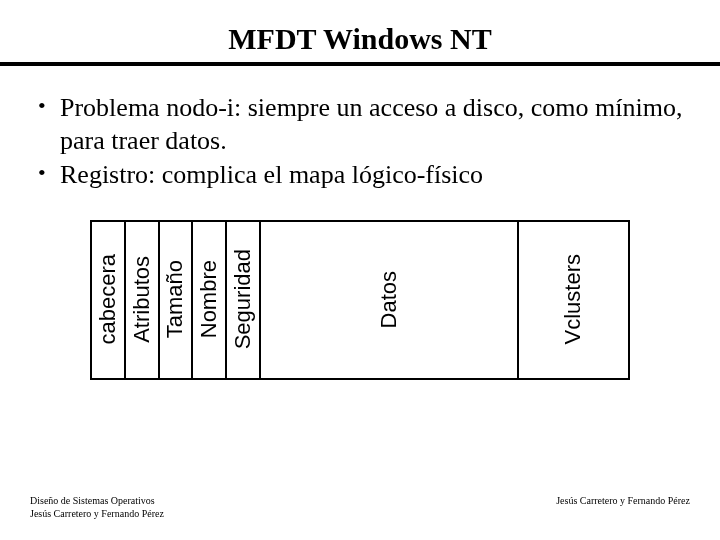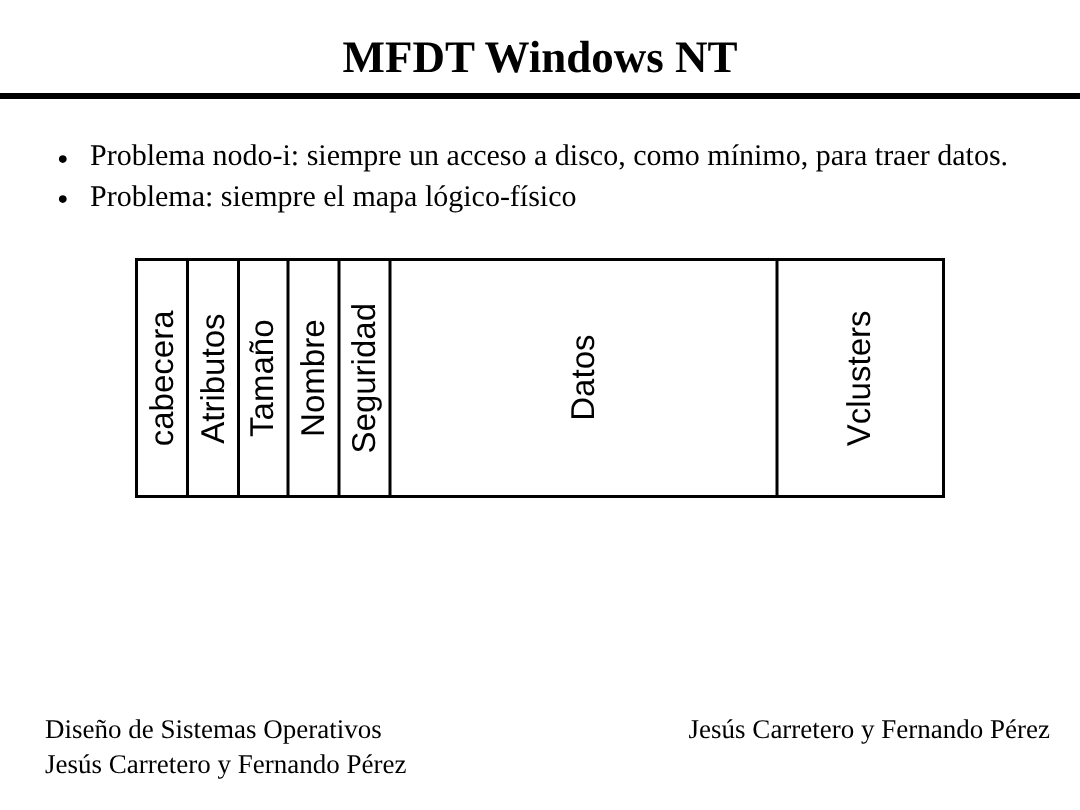--- a/index.html
+++ b/index.html
@@ -19,21 +19,21 @@
     margin-bottom: 6px;
   }
   .rule {
     border: none;
     border-top: 4px solid #000;
     margin: 0 -30px 0 -30px;
   }
   .bullets {
     margin-top: 26px;
     padding-left: 8px;
-    font-size: 20px;
+    font-size: 26px;
     line-height: 1.25;
   }
   .bullets li {
     list-style: none;
     position: relative;
     padding-left: 22px;
     margin-bottom: 2px;
   }
   .bullets li::before {
     content: "•";
@@ -63,40 +63,40 @@
     transform: rotate(180deg);
     font-family: Arial, Helvetica, sans-serif;
     font-size: 22px;
     white-space: nowrap;
     text-align: center;
   }
   .footer {
     position: absolute;
     bottom: 20px;
     left: 30px;
-    right: 20px;
+    right: 30px;
     display: flex;
     justify-content: space-between;
-    font-size: 18px;
+    font-size: 10px;
     line-height: 1.25;
   }
   .footer .left { max-width: 45%; }
   .footer .right { max-width: 45%; text-align: left; }
 </style>
 </head>
 <body>
 
 <div class="slide">
 
   <h1 class="title">MFDT Windows NT</h1>
   <hr class="rule">
 
   <ul class="bullets">
     <li>Problema nodo-i: siempre un acceso a disco, como mínimo, para traer datos.</li>
-    <li>Problema: siempre el mapa lógico-físico</li>
+    <li>Registro: complica el mapa lógico-físico</li>
   </ul>
 
   <div class="diagram">
     <div class="cell" style="width:34px">
       <span class="vlabel">cabecera</span>
     </div>
     <div class="cell" style="width:34px">
       <span class="vlabel">Atributos</span>
     </div>
     <div class="cell" style="width:34px">

